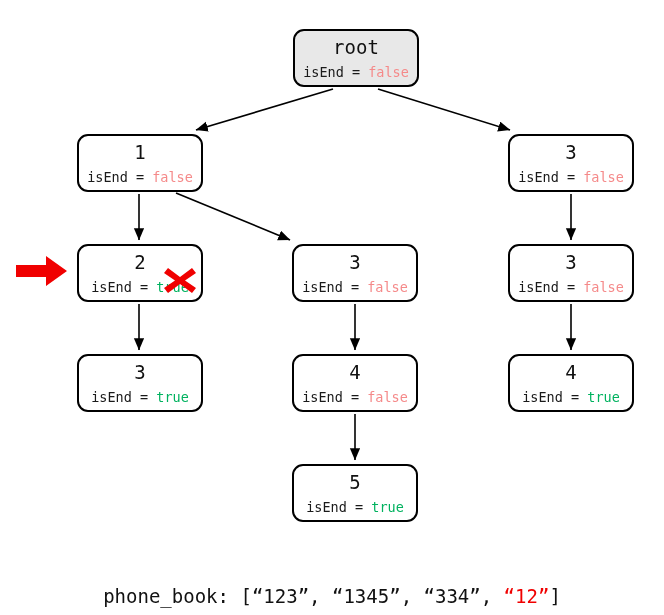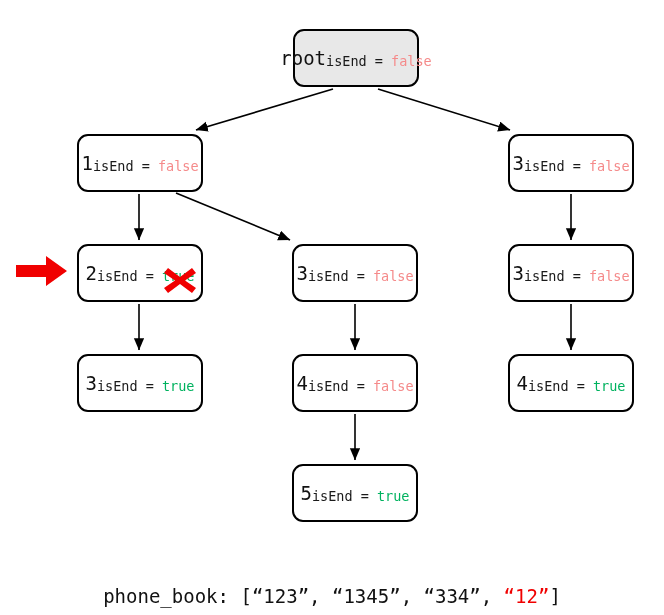--- a/index.html
+++ b/index.html
@@ -35,21 +35,21 @@
   .node {
     position: absolute;
     box-sizing: border-box;
     width: 126px;
     height: 58px;
     border: 2.5px solid #000000;
     border-radius: 11px;
     background: #ffffff;
     z-index: 3;
     display: flex;
-    flex-direction: row;
+    flex-direction: column;
     align-items: center;
     justify-content: center;
     overflow: visible;
   }
   .node.root-node {
     background: #e8e8e8;
   }
   .node .node-key {
     font-family: "DejaVu Sans Mono", monospace;
     font-size: 19px;

